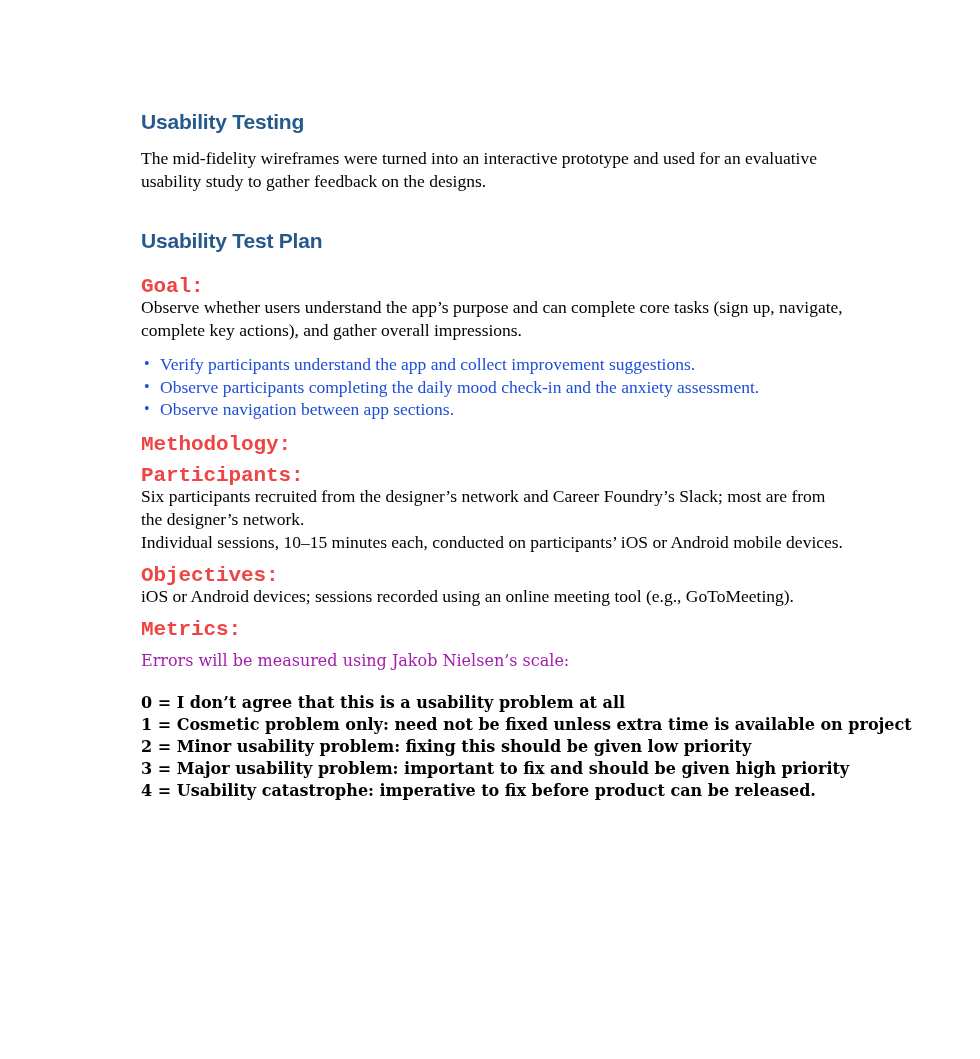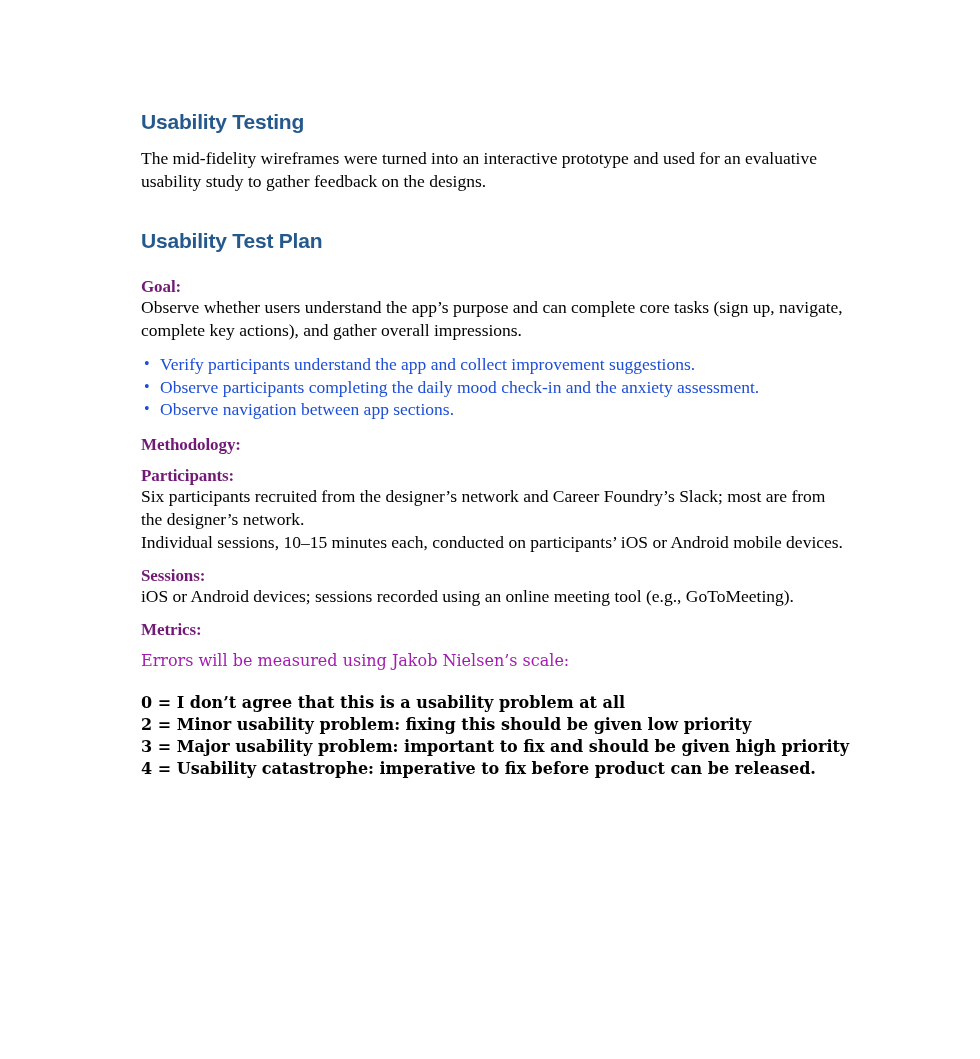--- a/index.html
+++ b/index.html
@@ -17,25 +17,25 @@
   h2.doc-h2 {
     font-family: "Liberation Sans", "DejaVu Sans", sans-serif;
     font-weight: 700;
     font-size: 21px;
     line-height: 22px;
     color: #25598C;
     letter-spacing: -0.2px;
   }
   h2.doc-h2.second { margin-top: 37px; }
   h3.doc-h3 {
-    font-family: Liberation Serif, serif;
+    font-family: Liberation Mono, monospace;
     font-weight: 700;
-    font-size: 17px;
+    font-size: 21px;
     line-height: 19px;
-    color: #701a75;
+    color: #ef4444;
     letter-spacing: -0.1px;
   }
   .mt-goal { margin-top: 25px; }
   .mt-h3 { margin-top: 14px; }
   .mt-h3-s { margin-top: 12px; }
   p.body-text {
     font-family: "Liberation Serif", "DejaVu Serif", serif;
     font-size: 17.5px;
     line-height: 23px;
     color: #000000;
@@ -98,27 +98,28 @@
       <li>Observe navigation between app sections.</li>
     </ul>
 
     <h3 class="doc-h3 mt-h3">Methodology:</h3>
 
     <h3 class="doc-h3 mt-h3-s">Participants:</h3>
     <p class="body-text">Six participants recruited from the designer’s network and Career Foundry’s Slack; most are from the designer’s network.</p>
 
     <p class="body-text">Individual sessions, 10–15 minutes each, conducted on participants’ iOS or Android mobile devices.</p>
 
-    <h3 class="doc-h3 mt-h3-s">Sessions:</h3>
+    <h3 class="doc-h3 mt-h3-s">Objectives:</h3>
     <p class="body-text">iOS or Android devices; sessions recorded using an online meeting tool (e.g., GoToMeeting).</p>
 
     <h3 class="doc-h3 mt-h3-s">Metrics:</h3>
     <p class="metrics-intro">Errors will be measured using Jakob Nielsen’s scale:</p>
 
     <div class="scale-list">
       <div class="scale-line">0 = I don’t agree that this is a usability problem at all</div>
+      <div class="scale-line">1 = Cosmetic problem only: need not be fixed unless extra time is available on project</div>
       <div class="scale-line">2 = Minor usability problem: fixing this should be given low priority</div>
       <div class="scale-line">3 = Major usability problem: important to fix and should be given high priority</div>
       <div class="scale-line">4 = Usability catastrophe: imperative to fix before product can be released.</div>
     </div>
 
   </div>
 </div>
 
 </body></html>

